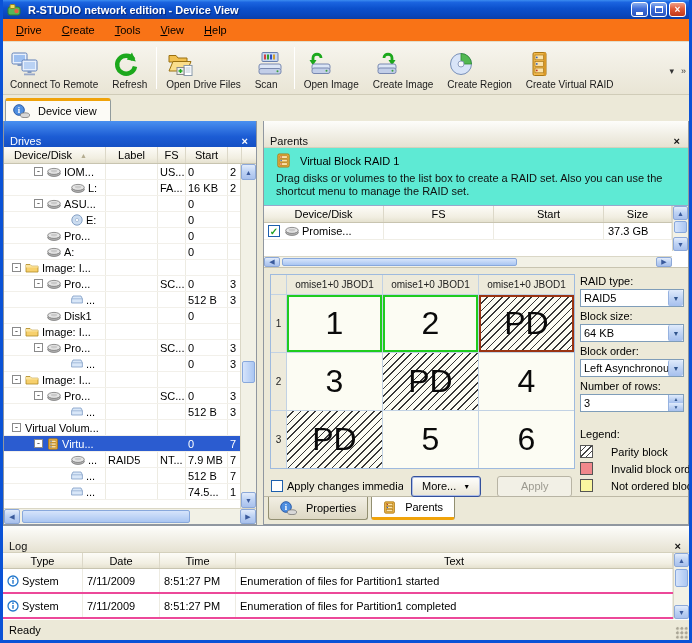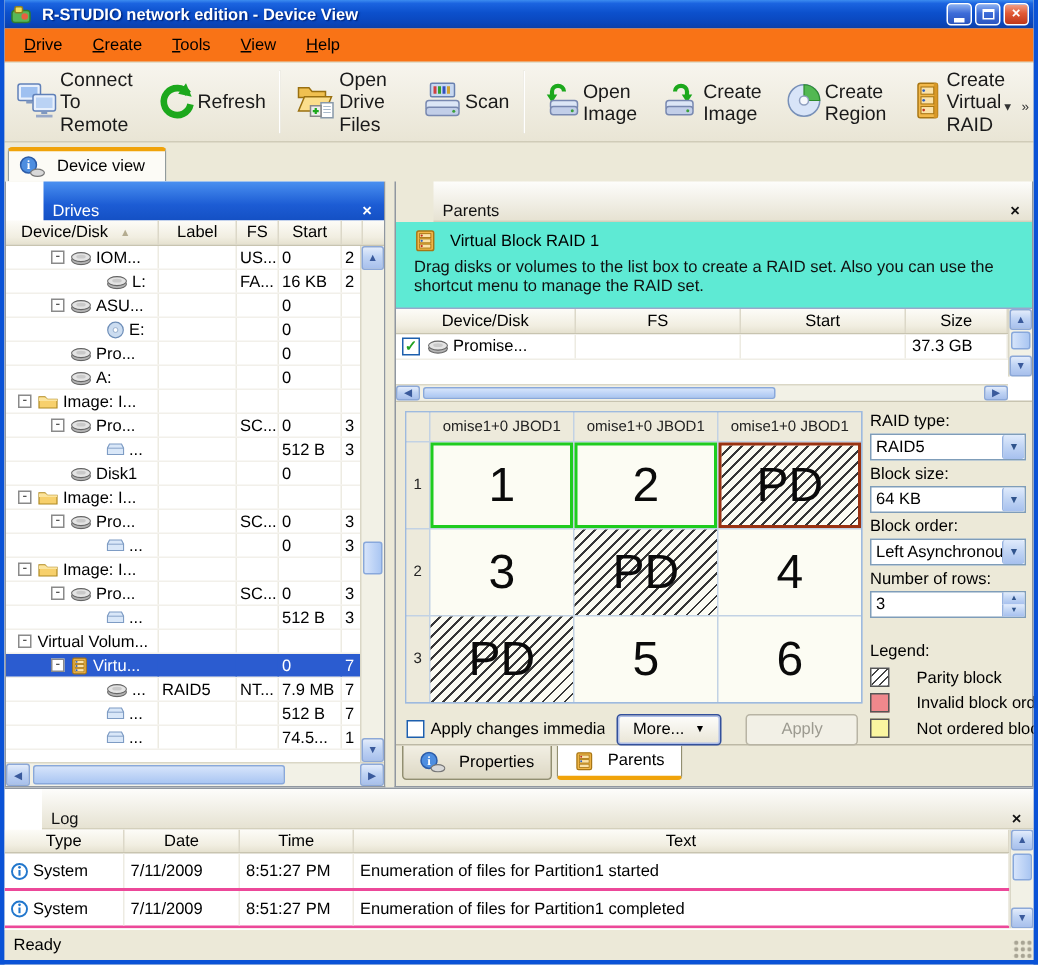--- a/index.html
+++ b/index.html
@@ -20,38 +20,38 @@
 .glyph-max { width:8px; height:7px; border:1px solid #fff; border-top:2px solid #fff; }
 
 
 .menubar { flex:0 0 23px; display:flex; align-items:center; background:#f97316; padding-left:3px;
   border-bottom:1px solid #E2DECA; }
 .menu-item { font-size:11px; padding:3px 10px; }
 
 
 .toolbar { flex:0 0 53px; display:flex; align-items:stretch; position:relative;
   background:linear-gradient(180deg,#F7F5EE,#E9E5D5); border-bottom:1px solid #D0CCB8; }
-.tb-btn { display:flex; align-items:center; justify-content:flex-end;
-  padding:3px 7px 4px; font-size:13px; color:#1A1A1A; }
+.tb-btn { display:flex; flex-direction:column; align-items:flex-start; justify-content:flex-end;
+  padding:3px 7px 4px; font-size:10px; color:#1A1A1A; }
 .tb-icon { height:30px; display:flex; align-items:center; }
 .tb-sep { width:1px; background:#C8C4B0; border-right:1px solid #FFF; margin:5px 2px; }
 .tb-overflow { position:absolute; right:3px; top:24px; display:flex; gap:7px; font-size:9px; color:#333; }
 
 
 .viewtabs { flex:0 0 26px; display:flex; align-items:flex-end; padding-left:2px; background:#ECE9D8; }
 .viewtab { display:flex; align-items:center; gap:5px; height:23px; padding:0 13px 0 7px;
   background:#FCFBF6; border:1px solid #919B9C; border-bottom:none; border-top:3px solid #F0A30A;
   border-radius:3px 3px 0 0; font-size:11px; }
 
 
 .main { flex:1; display:flex; min-height:0; }
 .splitter { flex:0 0 6px; background:#ECE9D8; }
 
 
-.panel-title { flex:0 0 18px; display:flex; align-items:flex-end; padding:14px 5px 0 6px; font-size:11px;margin-left:25px; }
+.panel-title { flex:0 0 18px; display:flex; align-items:flex-end; padding:14px 5px 0 6px; font-size:11px; }
 .pt-blue { background:linear-gradient(180deg,#4A90F0,#1C5CD4 60%,#1450C4); color:#fff; }
 .pt-light { background:linear-gradient(180deg,#FDFDFB,#E6E2D2); color:#111; border-bottom:1px solid #D4D0BC; }
 .pt-x { margin-left:auto; font-size:11px; font-weight:bold; padding:0 3px; }
 
 
 .drives-panel { flex:0 0 254px; display:flex; flex-direction:column; background:#fff;
   border:1px solid #9097A0; border-top:none; min-width:0; }
 .tree-header { display:grid; grid-template-columns:102px 52px 28px 42px 14px; flex:0 0 17px;
   background:linear-gradient(180deg,#FDFCF8,#F1EEE1 70%,#E5E1CF); border-bottom:1px solid #C8C4B0; font-size:11px; }
 .th-cell { display:flex; align-items:center; justify-content:center; border-right:1px solid #DCD8C8;

